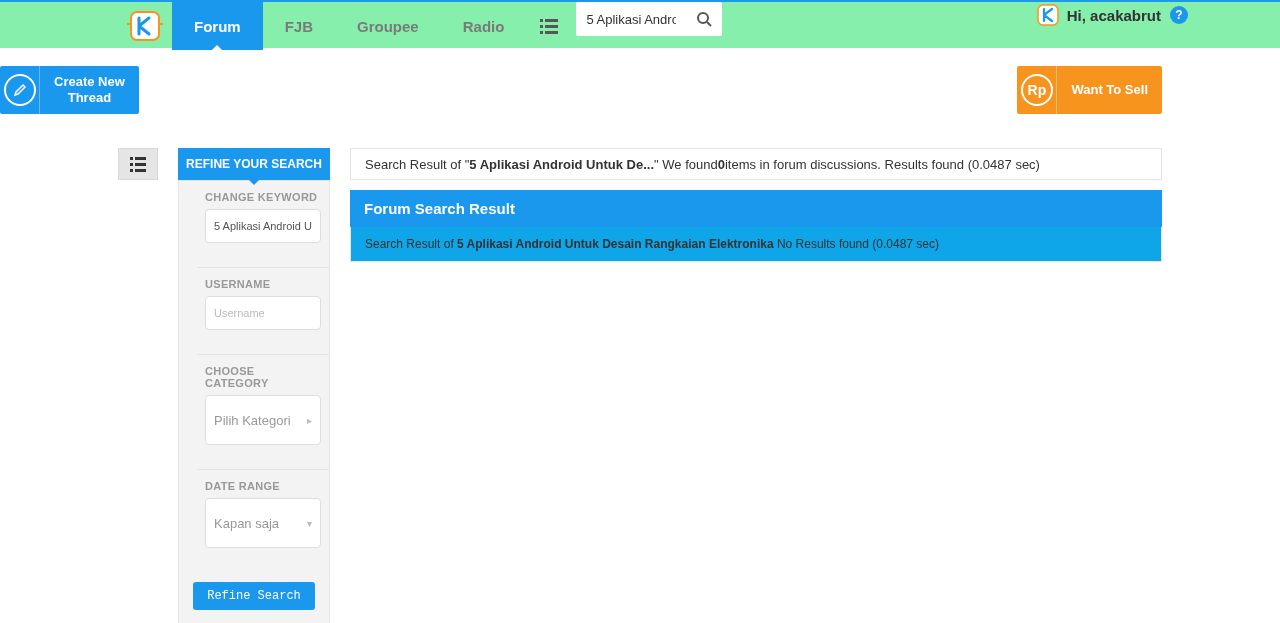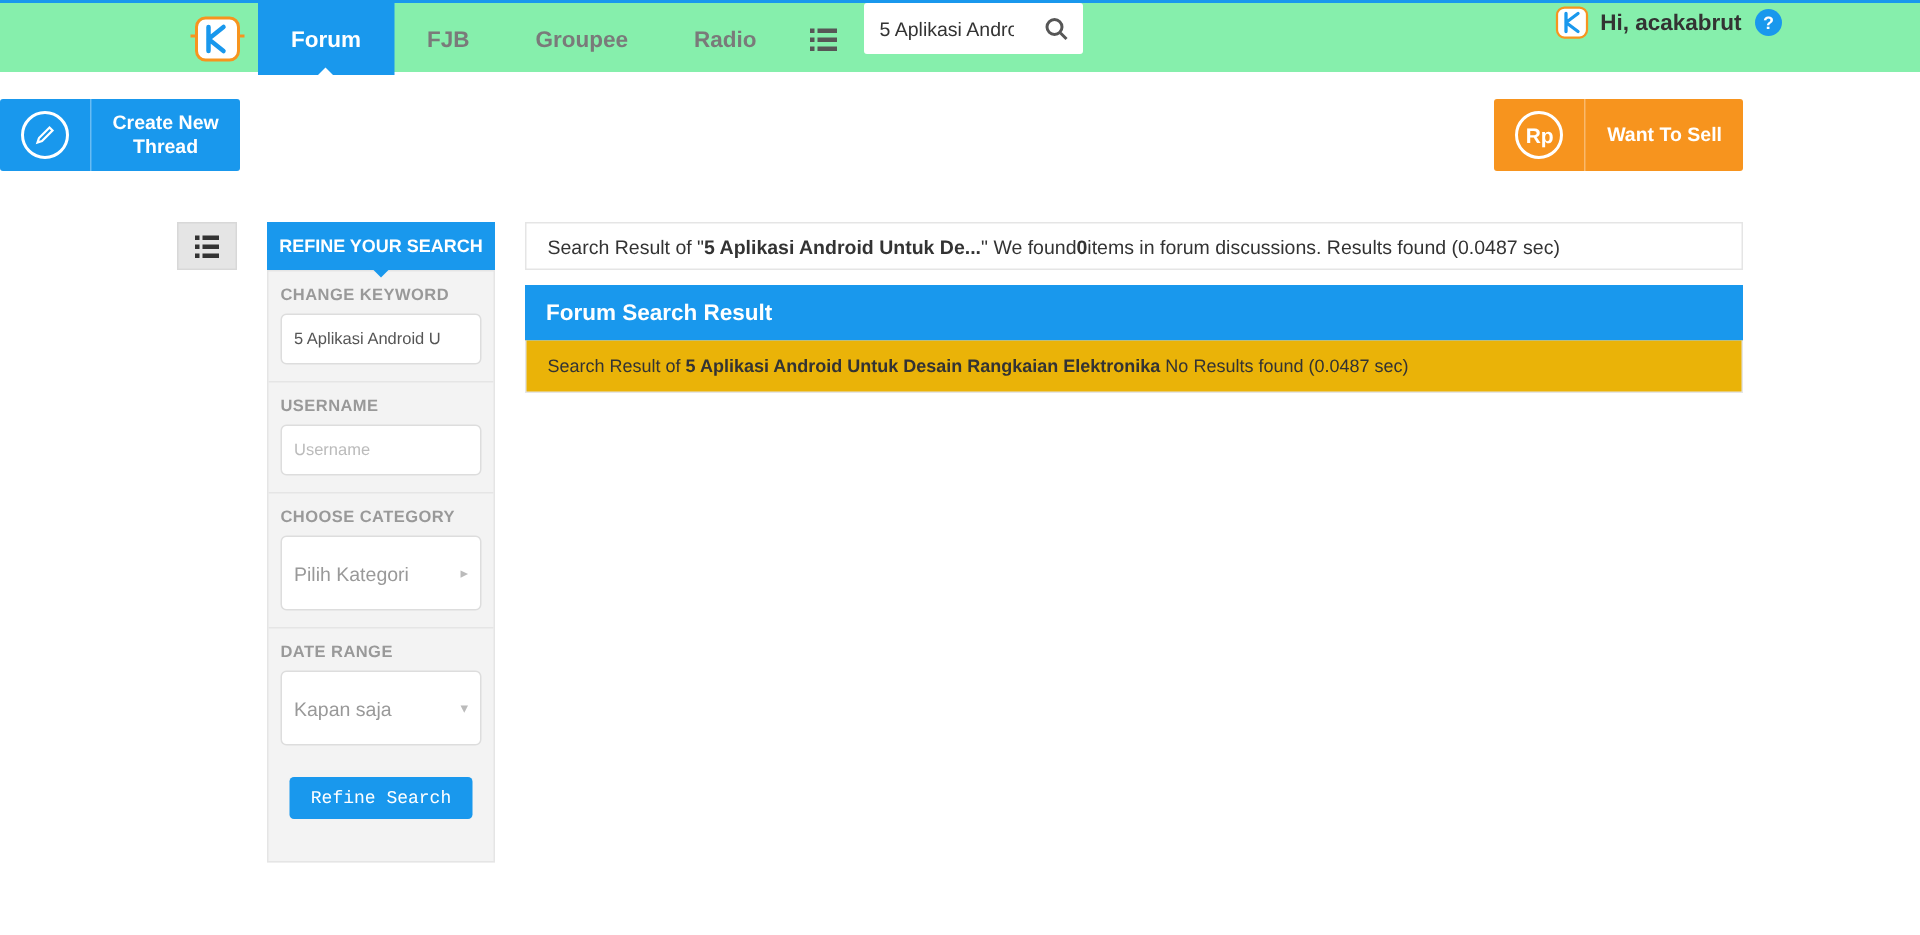--- a/index.html
+++ b/index.html
@@ -15,47 +15,47 @@
 .search-wrap { display: flex; align-items: center; background: #fff; height: 34px; border-radius: 2px; margin-left: 4px; }
 .search-input { border: none; outline: none; padding: 0 10px; width: 110px; font-size: 13px; color: #333; }
 .search-input::placeholder { color: #999; }
 .search-btn { background: transparent; border: none; width: 36px; height: 34px; display: flex; align-items: center; justify-content: center; cursor: pointer; color: #565656; }
 .user-area { margin-left: auto; display: flex; align-items: center; padding-right: 92px; gap: 6px; color: #333; font-size: 15px; font-weight: 700; }
 .user-area svg { width: 26px; height: 26px; }
 .help-badge { width: 18px; height: 18px; border-radius: 50%; background: #1998ed; color: #fff; display: inline-flex; align-items: center; justify-content: center; font-size: 12px; margin-left: 3px; }
 
 .action-row { display: flex; justify-content: space-between; padding: 18px 118px 0 0; gap: 6px; }
 .action-btn { display: flex; align-items: center; height: 48px; color: #fff; font-weight: 700; font-size: 13px; border-radius: 2px; overflow: hidden; cursor: pointer; }
-.action-btn .icon-part { width: 61px; height: 48px; display: flex; align-items: center; justify-content: center; border-right: 1px solid rgba(255,255,255,0.35); }
+.action-btn .icon-part { width: 40px; height: 48px; display: flex; align-items: center; justify-content: center; border-right: 1px solid rgba(255,255,255,0.35); }
 .action-btn .label-part { padding: 0 14px; line-height: 1.25; text-align: center; }
 .action-btn.blue { background: #1998ed; }
 .action-btn.orange { background: #f7941e; }
 .circle-icon { width: 32px; height: 32px; border: 2px solid #fff; border-radius: 50%; display: flex; align-items: center; justify-content: center; font-size: 14px; }
 
 .main { display: flex; padding: 34px 118px 0 118px; gap: 20px; align-items: flex-start; }
 .side-toggle { width: 40px; height: 32px; background: #e5e5e5; display: flex; align-items: center; justify-content: center; color: #333; border: 1px solid #d8d8d8; cursor: pointer; }
 
 .refine-panel { width: 152px; }
 .refine-tab { background: #1998ed; color: #fff; height: 32px; display: flex; align-items: center; justify-content: center; font-weight: 700; font-size: 12px; position: relative; }
 .refine-tab::after { content: ""; position: absolute; bottom: -10px; left: 50%; transform: translateX(-50%); border: 5px solid transparent; border-top-color: #1998ed; }
 .refine-body { background: #f3f3f3; border: 1px solid #e5e5e5; padding: 0 0 12px 0; }
-.refine-section { padding: 10px 8px 11px 8px; border-bottom: 1px solid #e5e5e5; }
+.refine-section { padding: 10px 8px 24px 8px; border-bottom: 1px solid #e5e5e5; margin-left: 18px; }
 .refine-section:last-of-type { border-bottom: none; }
 .refine-label { font-size: 11px; color: #999; font-weight: 700; letter-spacing: 0.3px; margin-bottom: 6px; }
 .refine-input { width: 100%; height: 34px; border: 1px solid #ddd; border-radius: 4px; padding: 0 8px; font-size: 11px; background: #fff; color: #555; outline: none; }
 .refine-input::placeholder { color: #bbb; }
 .refine-select { width: 100%; height: 50px; border: 1px solid #ddd; border-radius: 4px; padding: 0 8px; font-size: 13px; background: #fff; color: #999; display: flex; align-items: center; justify-content: space-between; cursor: pointer; }
 .caret { color: #bbb; font-size: 10px; }
 .refine-submit { display: block; margin: 10px auto 16px auto; background: #1998ed; color: #fff; border: none; border-radius: 3px; padding: 7px 14px; font-size: 12px; cursor: pointer; font-family: Liberation Mono, monospace; }
 
 .results { flex: 1; }
 .results-header { display: flex; height: 32px; border: 1px solid #e5e5e5; background: #fff; align-items: stretch; }
 .results-header .summary { flex: 1; display: flex; align-items: center; padding: 0 14px; font-size: 13px; color: #333; }
 .results-title { background: #1998ed; color: #fff; font-weight: 700; padding: 10px 14px; margin-top: 10px; font-size: 15px; }
-.results-detail { background: #eab308; border: 1px solid #e5e5e5; border-top: none; padding: 10px 14px; font-size: 12px; color: #333; }
+.results-detail { background: #0ea5e9; border: 1px solid #e5e5e5; border-top: none; padding: 10px 14px; font-size: 12px; color: #333; }
 .bold { font-weight: 700; }
 
 .bottom-spacer { height: 110px; }
 
 svg { display: block; }
 </style>
 </head>
 <body>
 
 <div class="topbar">

